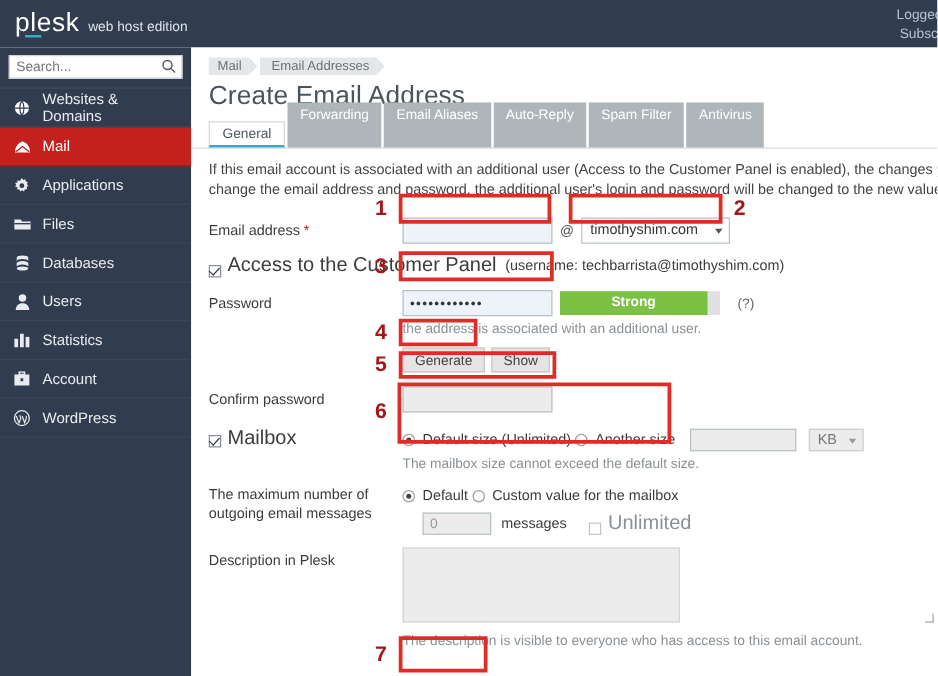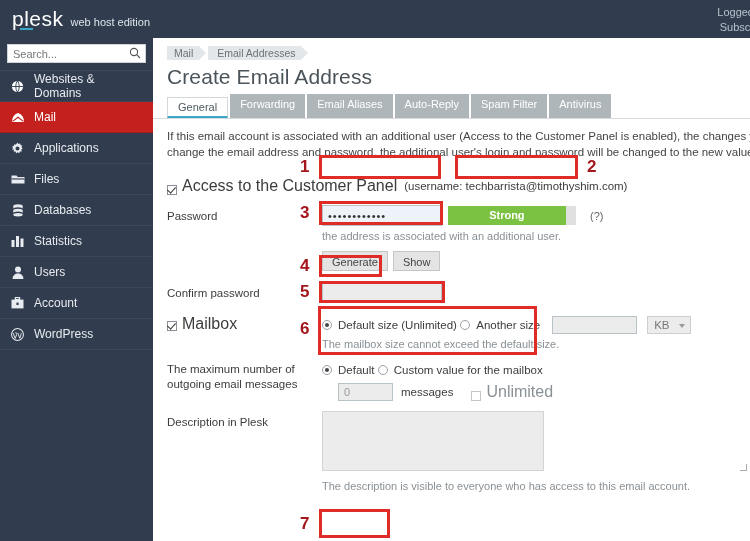--- a/index.html
+++ b/index.html
@@ -67,21 +67,21 @@
   .crumb::after {
     content:""; position:absolute; right:-7px; top:0; width:0; height:0;
     border-top:7px solid transparent; border-bottom:7px solid transparent; border-left:7px solid #e4e7e9;
   }
   .page-title {
     font-size:21px; color:#4b545a; font-weight:400; padding:5px 0 0 14px; letter-spacing:.1px;
   }
 
   .tabs { display:flex; align-items:flex-end; padding:9px 0 0 14px; height:29px; }
   .tab {
-    height:24px; line-height:20px; padding:0 10px; font-size:11px; color:#fff;
+    height:36px; line-height:20px; padding:0 10px; font-size:11px; color:#fff;
     background:#aeb6ba; margin-right:2px; cursor:pointer; white-space:nowrap;
   }
   .tab.active { background:#fff; color:#4c5a60; border:1px solid #d3d8da; border-bottom:2px solid #3ca8c6; height:21px; line-height:19px; }
   .tabline { height:1px; background:#d8dcde; margin:0 0 0 0; }
 
   .intro {
     padding:9px 0 0 14px; width:640px; font-size:11.5px; color:#444; line-height:16px;
     white-space:nowrap;
   }
 
@@ -230,37 +230,37 @@
               <rect x="1" y="7" width="10" height="3" fill="#e8ebef"></rect>
               <ellipse cx="6" cy="10" rx="5" ry="1.8" fill="#313d4f"></ellipse>
               <ellipse cx="6" cy="11.6" rx="5" ry="1.8" fill="#e8ebef"></ellipse>
             </svg>
         </span>
         <span>Databases</span>
       </div>
 
       <div class="navitem">
         <span class="navicon">
+          <svg width="12" height="13" viewBox="0 0 12 13">
+              <circle cx="6" cy="3.4" r="3" fill="#e8ebef"></circle>
+              <path d="M0.6 13c0-3.4 2.4-5.4 5.4-5.4s5.4 2 5.4 5.4z" fill="#e8ebef"></path>
+            </svg>
+        </span>
+        <span>Users</span>
+      </div>
+
+      <div class="navitem">
+        <span class="navicon">
           <svg width="13" height="12" viewBox="0 0 13 12">
               <rect x="0.5" y="5" width="3" height="7" fill="#e8ebef"></rect>
               <rect x="5" y="1" width="3" height="11" fill="#e8ebef"></rect>
               <rect x="9.5" y="3.5" width="3" height="8.5" fill="#e8ebef"></rect>
             </svg>
         </span>
         <span>Statistics</span>
-      </div>
-
-      <div class="navitem">
-        <span class="navicon">
-          <svg width="12" height="13" viewBox="0 0 12 13">
-              <circle cx="6" cy="3.4" r="3" fill="#e8ebef"></circle>
-              <path d="M0.6 13c0-3.4 2.4-5.4 5.4-5.4s5.4 2 5.4 5.4z" fill="#e8ebef"></path>
-            </svg>
-        </span>
-        <span>Users</span>
       </div>
 
       <div class="navitem">
         <span class="navicon">
           <svg width="13" height="12" viewBox="0 0 13 12">
               <rect x="4.4" y="0.6" width="4.2" height="2" fill="none" stroke="#e8ebef" stroke-width="1.2"></rect>
               <rect x="0.5" y="2.6" width="12" height="8.8" fill="#e8ebef"></rect>
               <rect x="5.4" y="5.6" width="2.2" height="2.4" fill="#313d4f"></rect>
             </svg>
         </span>
@@ -299,20 +299,34 @@
     </div>
     <div class="tabline"></div>
 
     <div class="intro">
       <div>If this email account is associated with an additional user (Access to the Customer Panel is enabled), the changes you make on this pag</div>
       <div>change the email address and password, the additional user's login and password will be changed to the new values as well.</div>
     </div>
 
     <div class="form">
 
+      <div class="row" style="margin-top:6px;">
+        <div class="lbl">
+          <span>Email address</span>
+          <span class="req-star">*</span>
+        </div>
+        <div class="ctl" style="display:flex;align-items:center;gap:6px;">
+          <input class="inp" style="width: 120px;" value="">
+          <span class="at">@</span>
+          <div class="sel">
+            <span>timothyshim.com</span>
+            <span class="caret"></span>
+          </div>
+        </div>
+      </div>
 
       <div class="row" style="margin-top:9px;">
         <div style="display:flex;align-items:center;gap:7px;">
           <span class="chk">
             <span class="box on"></span>
             <span>Access to the Customer Panel</span>
           </span>
           <span style="color:#3c3c3c;font-size:11.5px;">(username: techbarrista@timothyshim.com)</span>
         </div>
       </div>

